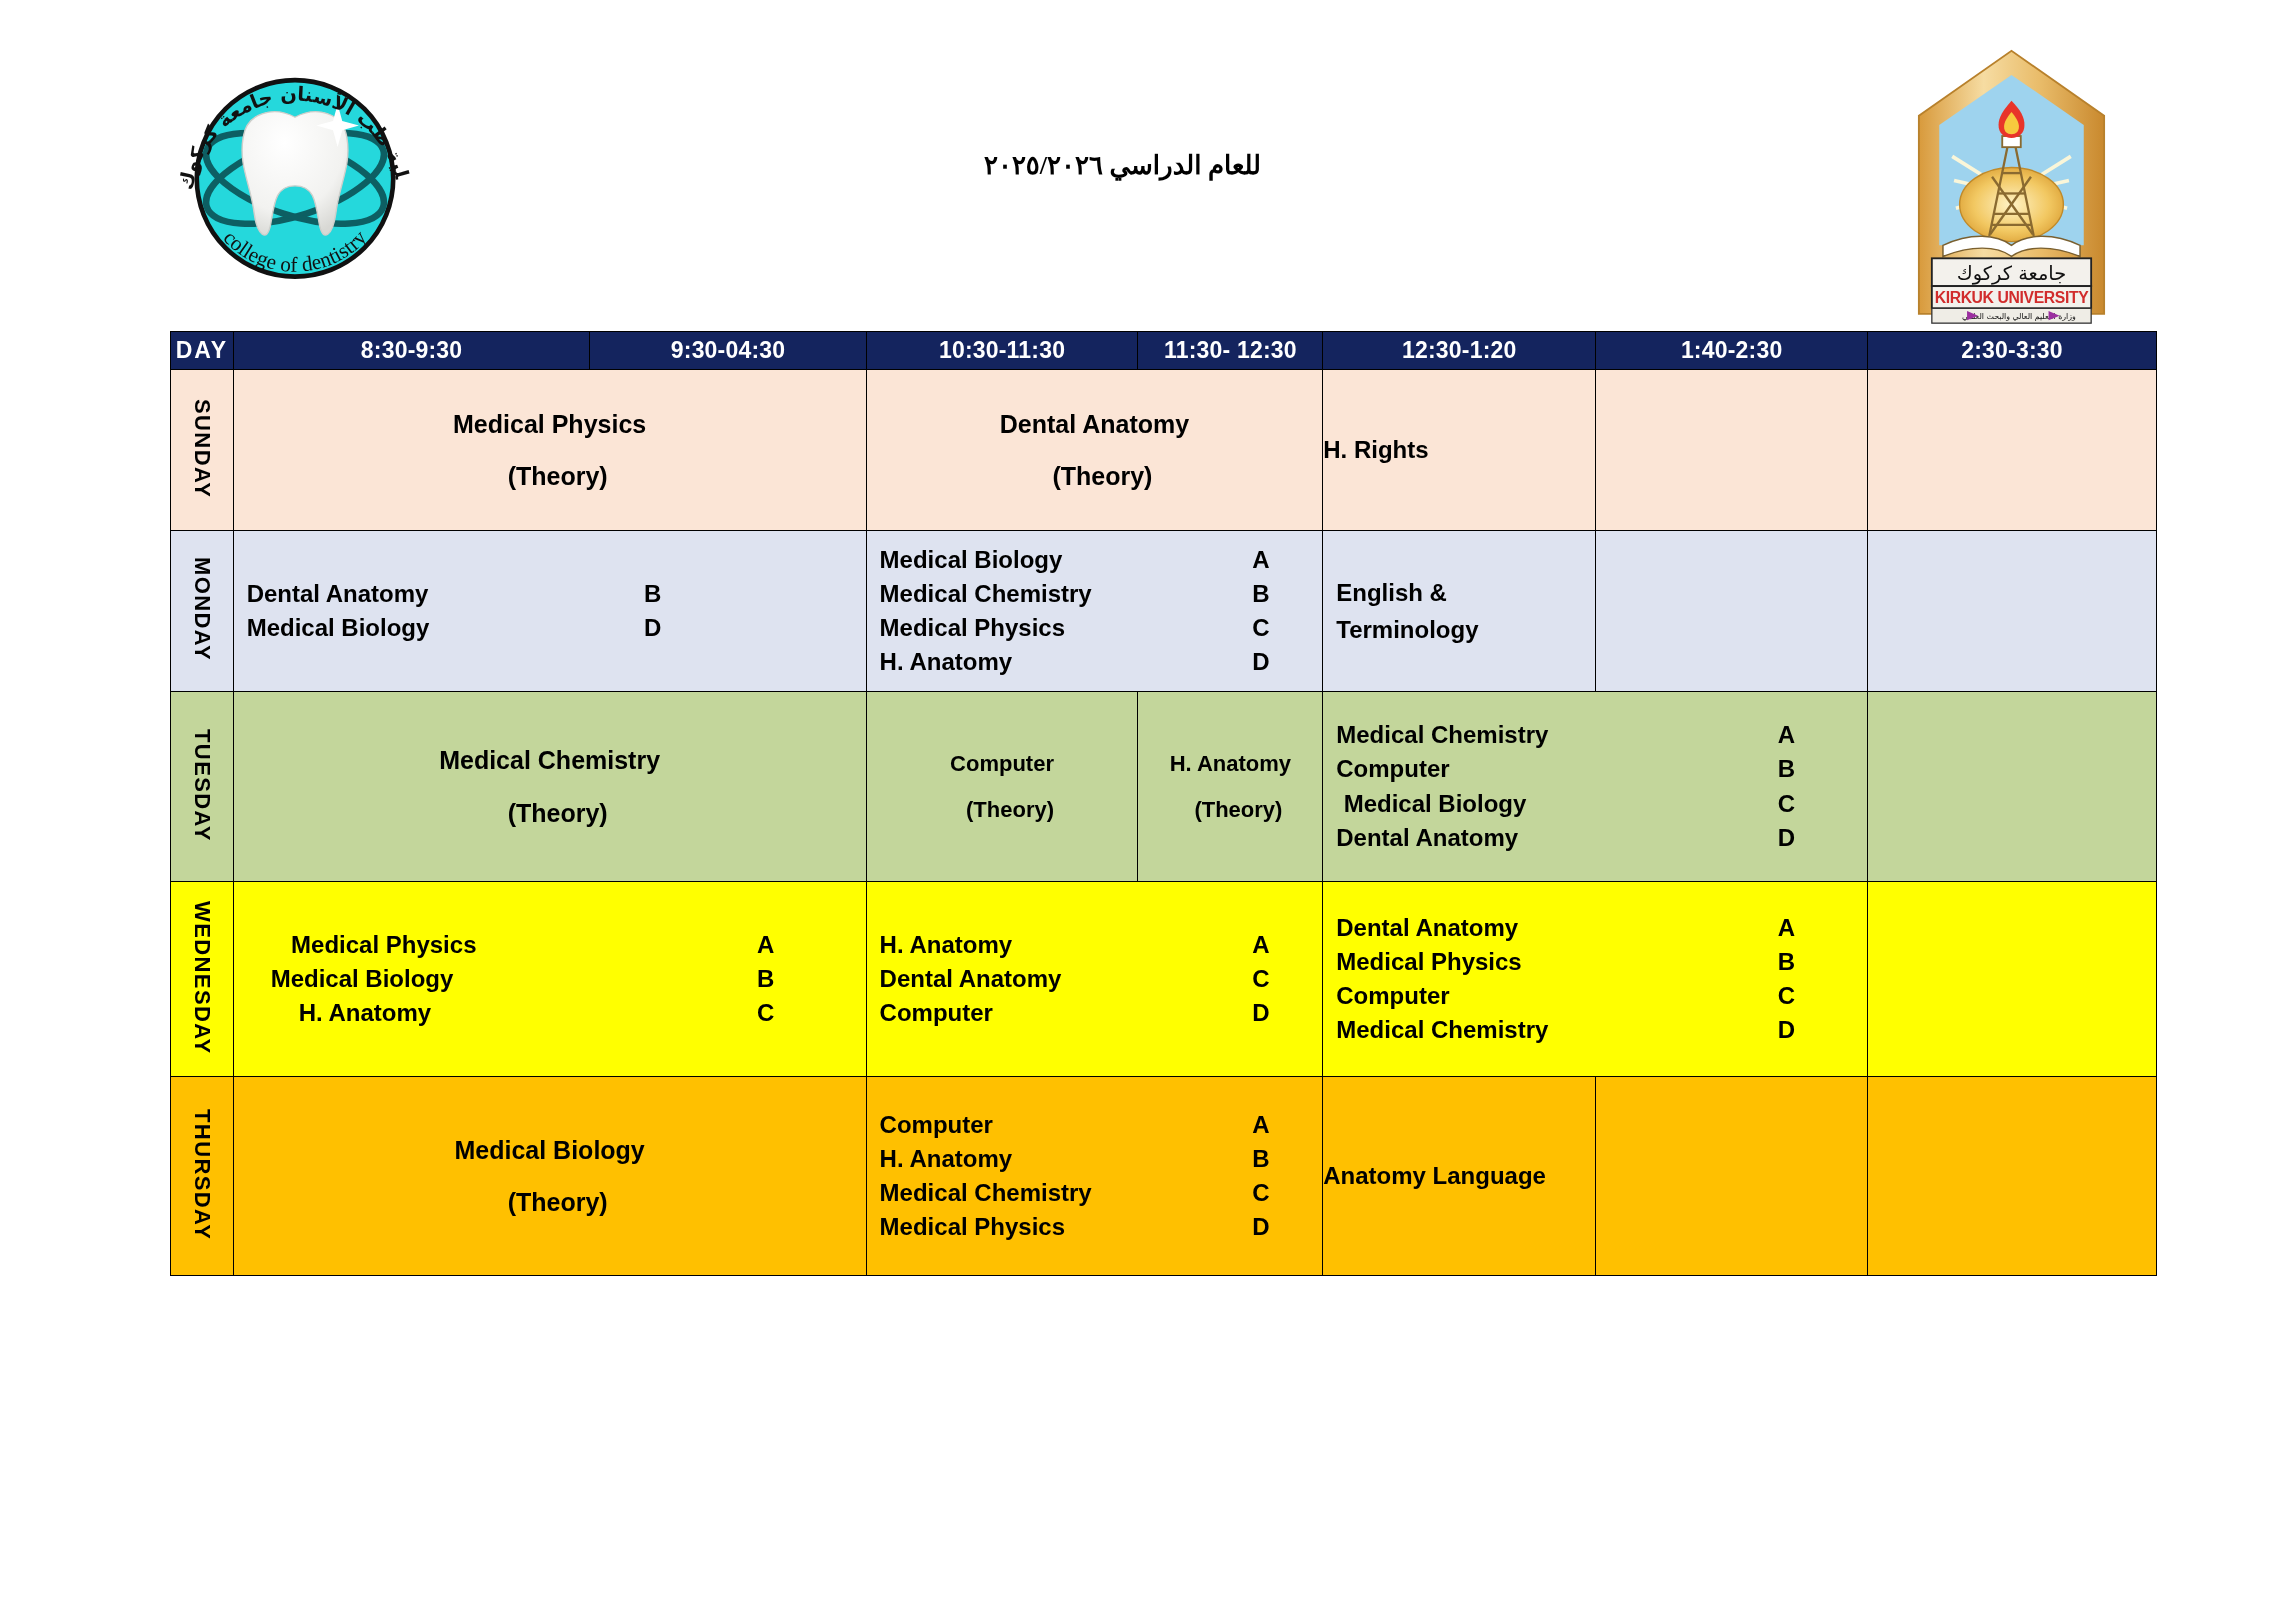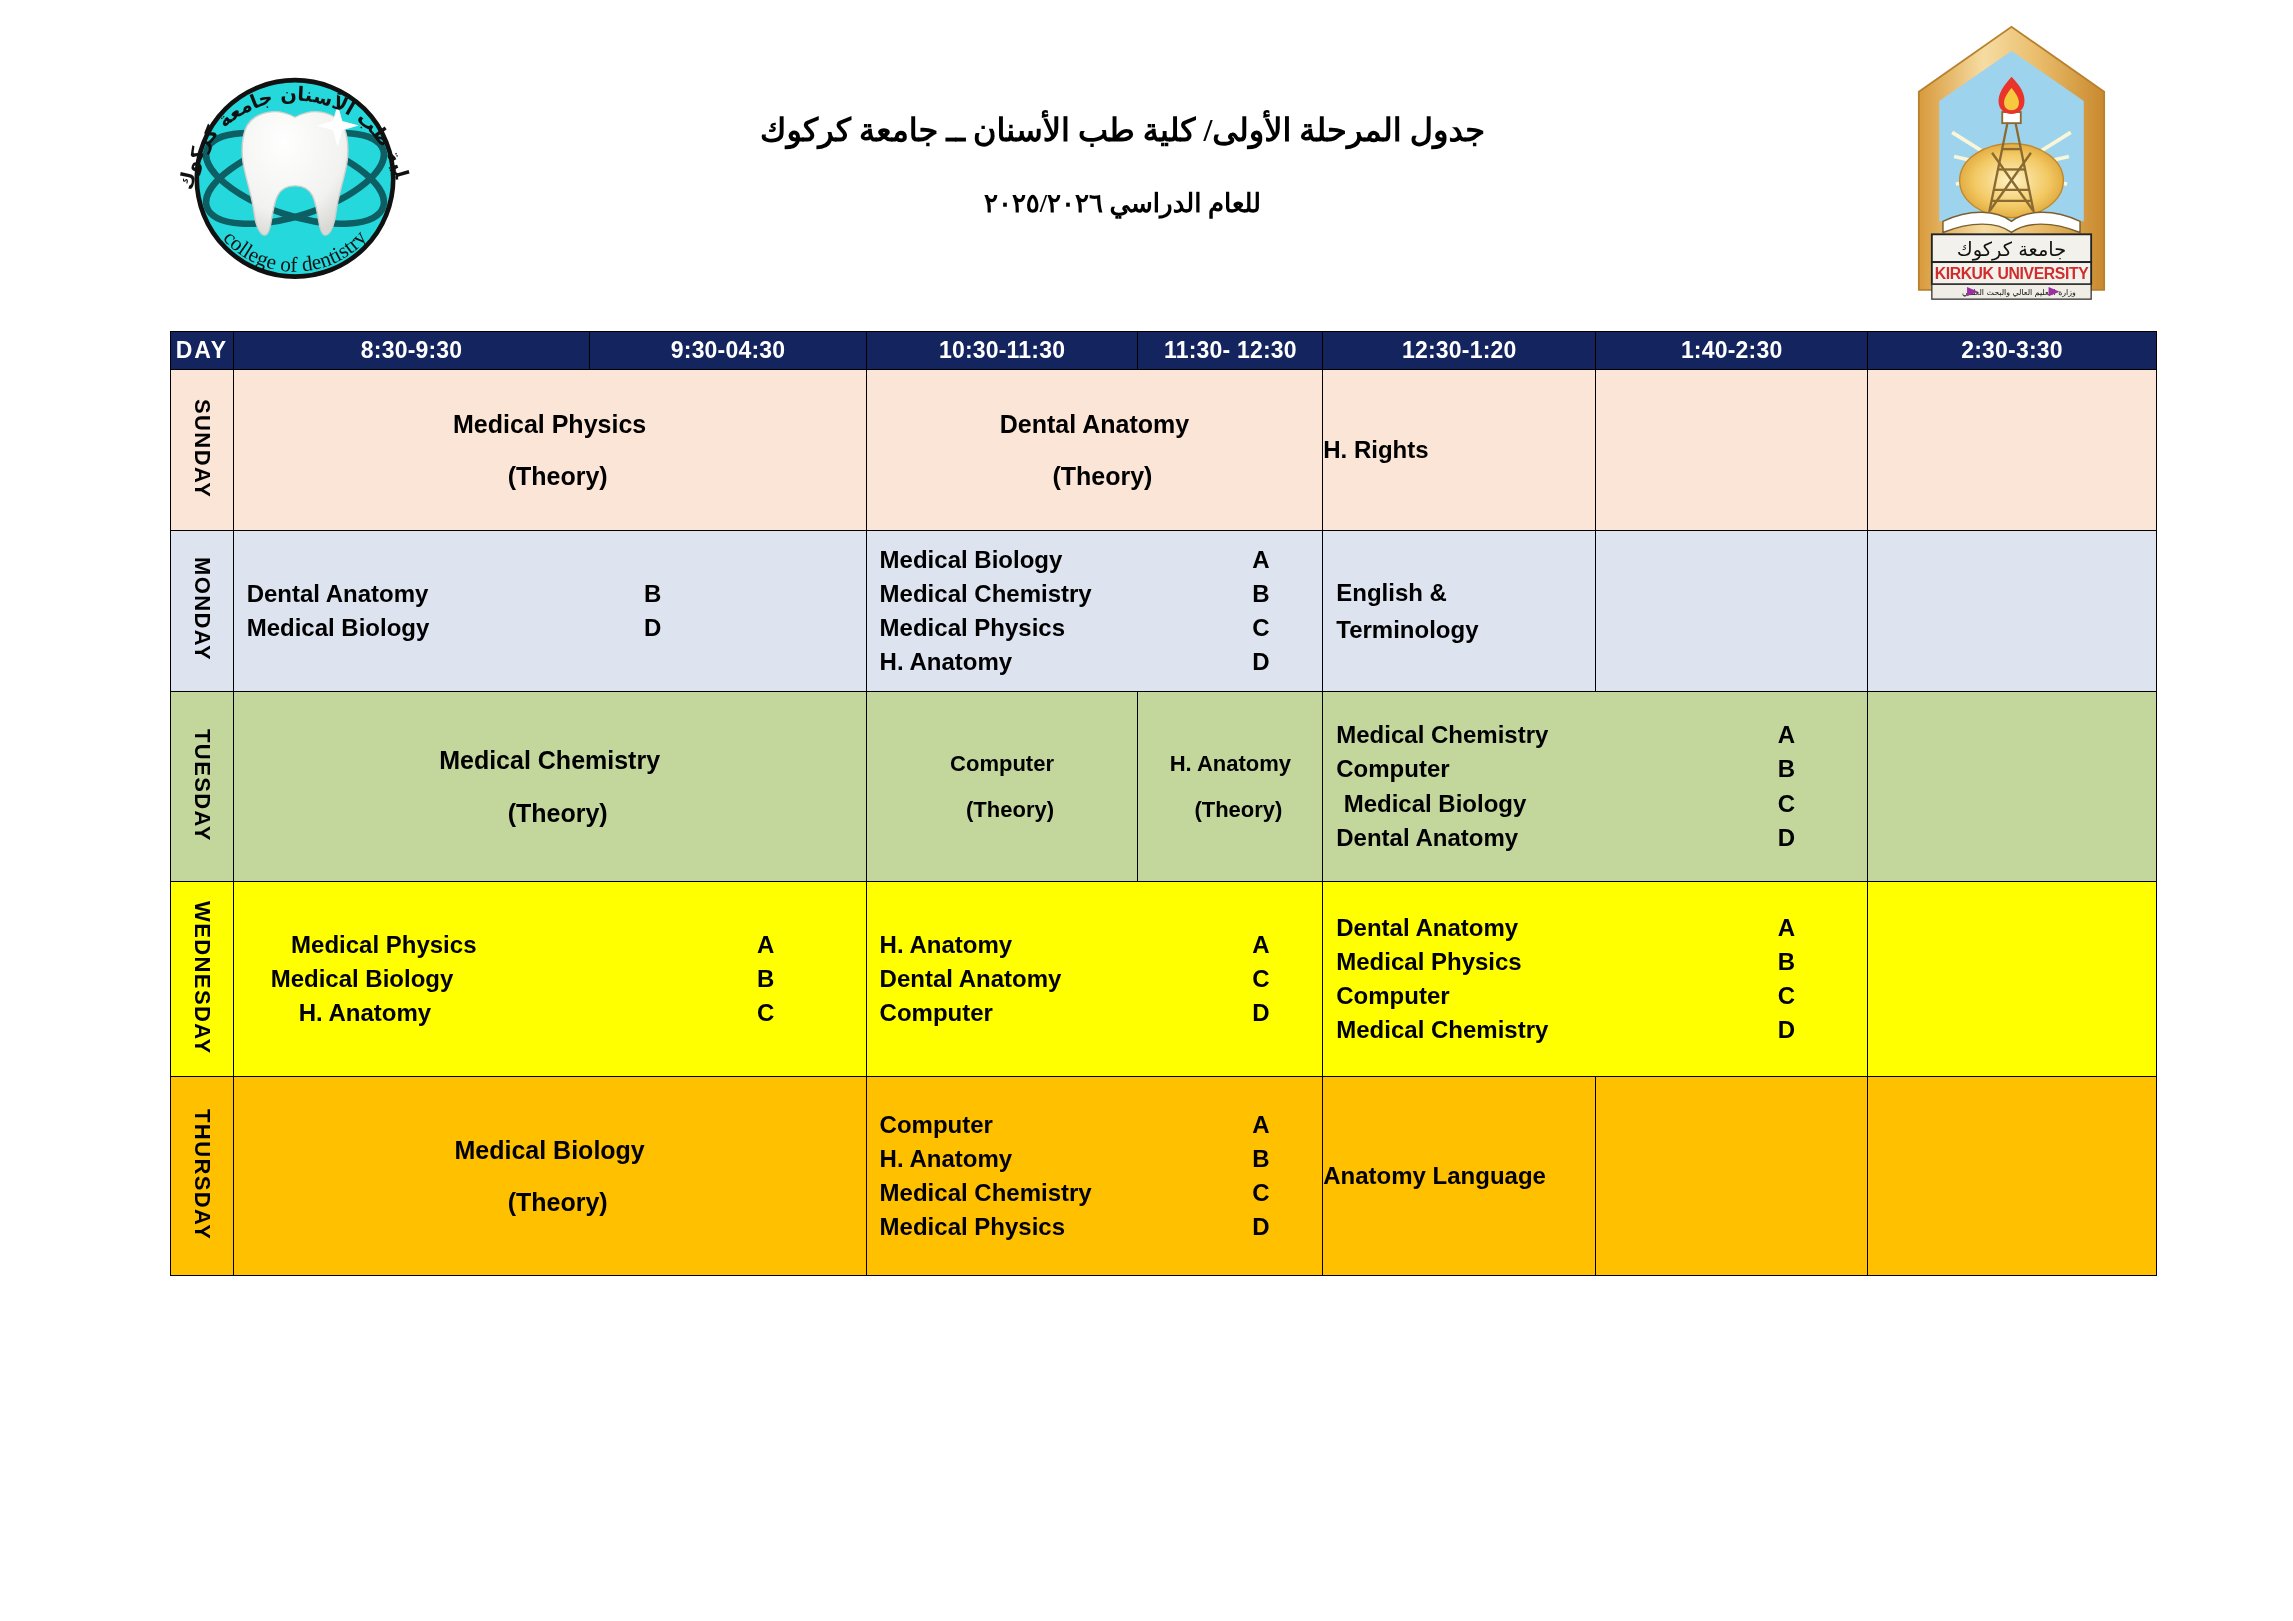--- a/index.html
+++ b/index.html
@@ -28,21 +28,21 @@
     left: 156px;
     top: 32px;
     width: 278px;
     height: 278px;
   }
 
   
   .kirkuk-logo {
     position: absolute;
     left: 1900px;
-    top: 12px;
+    top: 36px;
     width: 223px;
     height: 289px;
   }
 
   .title-block {
     position: absolute;
     left: 575px;
     top: 111px;
     width: 1095px;
     text-align: center;
@@ -212,21 +212,20 @@
       <text font-family="'DejaVu Sans', sans-serif" font-size="21" font-weight="bold" fill="#111111">
         <textPath href="#arcTop" startOffset="50%" text-anchor="middle">كلية طب الأسنان جامعة كركوك</textPath>
       </text>
       <text font-family="'Liberation Serif', serif" font-size="23" fill="#111111">
         <textPath href="#arcBot" startOffset="50%" text-anchor="middle">college of dentistry</textPath>
       </text>
     </svg>
   </div>
 
   <div class="title-block">
-    <div class="title-line1">جدول المرحلة الأولى/ كلية طب الأسنان ــ جامعة كركوك</div>
     <div class="title-line2">للعام الدراسي ٢٠٢٥/٢٠٢٦</div>
   </div>
 
   <div class="kirkuk-logo">
     <svg class="logo-svg" viewBox="0 0 240 312">
       <defs>
         <linearGradient id="goldG" x1="0" y1="0" x2="1" y2="0">
           <stop offset="0%" stop-color="#D89A3C"></stop>
           <stop offset="35%" stop-color="#F6DCA2"></stop>
           <stop offset="65%" stop-color="#E9BC6A"></stop>

